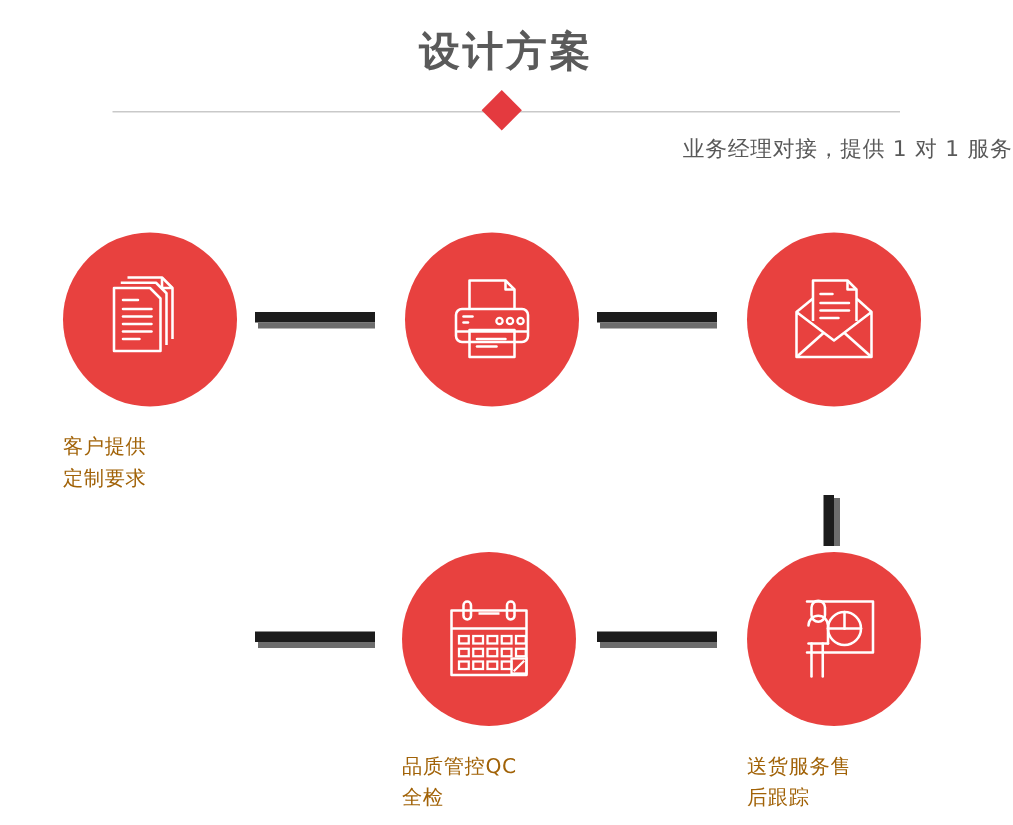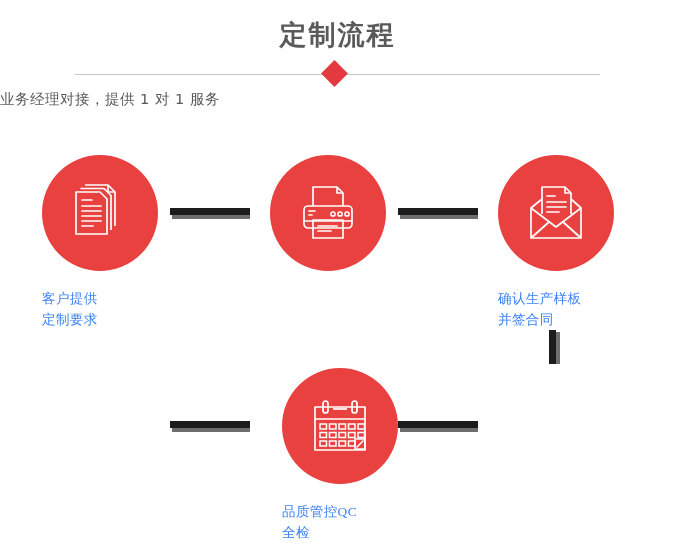--- a/index.html
+++ b/index.html
@@ -57,21 +57,21 @@
     width: 19px;
     height: 19px;
     background: #e43a3f;
     transform: rotate(45deg);
   }
   .page-subtitle {
     position: absolute;
     left: 0;
     top: 90px;
     width: 675px;
-    text-align: left;
+    text-align: right;
     font-size: 14.5px;
     color: #595959;
     letter-spacing: 0.5px;
   }
 
   
   .flow {
     position: absolute;
     left: 0;
     top: 140px;
@@ -79,42 +79,42 @@
     height: 410px;
   }
   .node {
     position: absolute;
     width: 160px;
   }
   .node-r1c1 { left: 20px;  top: 15px; }
   .node-r1c2 { left: 248px; top: 15px; }
   .node-r1c3 { left: 476px; top: 15px; }
   .node-r2c1 { left: 20px;  top: 228px; }
-  .node-r2c2 { left: 260px; top: 228px; font-family: Liberation Serif, serif; }
+  .node-r2c2 { left: 246px; top: 228px; }
   .node-r2c3 { left: 476px; top: 228px; }
 
   .circle {
     position: relative;
     width: 116px;
     height: 116px;
     margin-left: 22px;
     border-radius: 50%;
     background: #e8413f;
     display: flex;
     align-items: center;
     justify-content: center;
   }
   .circle svg { display: block; }
 
   .node-label {
     margin-top: 17px;
     margin-left: 22px;
     font-size: 13.5px;
     line-height: 21px;
-    color: #3b82f6;
+    color: #a16207;
     letter-spacing: 0.4px;
     white-space: pre-line;
   }
 
   
   .conn-h {
     position: absolute;
     width: 80px;
     height: 11px;
   }
@@ -152,21 +152,21 @@
     position: absolute;
     left: 7px; top: 2px;
     width: 4px; height: 32px;
     background: #6d6d6d;
   }
 </style>
 </head>
 <body>
 
 <div class="header">
-  <div class="page-title">定制流程</div>
+  <div class="page-title">设计方案</div>
 
   <div class="divider-wrap">
     <div class="divider-line"></div>
     <div class="divider-diamond"></div>
   </div>
 
   <div class="page-subtitle">业务经理对接，提供 1 对 1 服务</div>
 </div>
 
 <div class="flow">
@@ -255,22 +255,20 @@
         </g>
         <g fill="none" stroke="#ffffff" stroke-width="1.7" stroke-linejoin="round">
           <path d="M6 26 V56 H56 V26 L31 45 Z"></path>
           <path d="M6 26 L17 17"></path>
           <path d="M56 26 L46 17"></path>
           <path d="M6 56 L24 40"></path>
           <path d="M56 56 L38 40"></path>
         </g>
       </svg>
     </div>
-    <div class="node-label">确认生产样板
-并签合同</div>
   </div>
 
 
   <div class="node node-r2c2">
     <div class="circle">
       <svg width="62" height="62" viewBox="0 0 62 62">
         <g fill="none" stroke="#ffffff" stroke-width="1.7" stroke-linejoin="round">
           <path d="M6 12 H56 V55 H6 Z"></path>
           <line x1="6" y1="24" x2="56" y2="24"></line>
           <rect x="14" y="6" width="5" height="12" rx="2.5"></rect>
@@ -296,14 +294,34 @@
           <rect x="39.5" y="46" width="6.5" height="5"></rect>
           <rect x="46" y="44" width="10" height="10"></rect>
           <line x1="47.5" y1="52.5" x2="54.5" y2="45.5"></line>
         </g>
       </svg>
     </div>
     <div class="node-label">品质管控QC
 全检</div>
   </div>
 
+  <div class="node node-r2c3">
+    <div class="circle">
+      <svg width="62" height="62" viewBox="0 0 62 62">
+        <g fill="none" stroke="#ffffff" stroke-width="1.7" stroke-linejoin="round" stroke-linecap="round">
+          <path d="M13 6 H57 V40 H13"></path>
+          <circle cx="38" cy="24" r="11"></circle>
+          <path d="M38 24 V13"></path>
+          <path d="M38 24 H49"></path>
+          <path d="M16 10 a4.5 4.5 0 0 1 9 0 v5 a4.5 4.5 0 0 1 -9 0 Z"></path>
+          <path d="M14 22 a6.5 6.5 0 0 1 13 0 V34"></path>
+          <path d="M27 24 L38 24"></path>
+          <path d="M16 34 V56"></path>
+          <path d="M23.5 34 V56"></path>
+          <path d="M14 34 H27"></path>
+        </g>
+      </svg>
+    </div>
+    <div class="node-label">送货服务售
+后跟踪</div>
+  </div>
 
 </div>
 
 </body></html>

